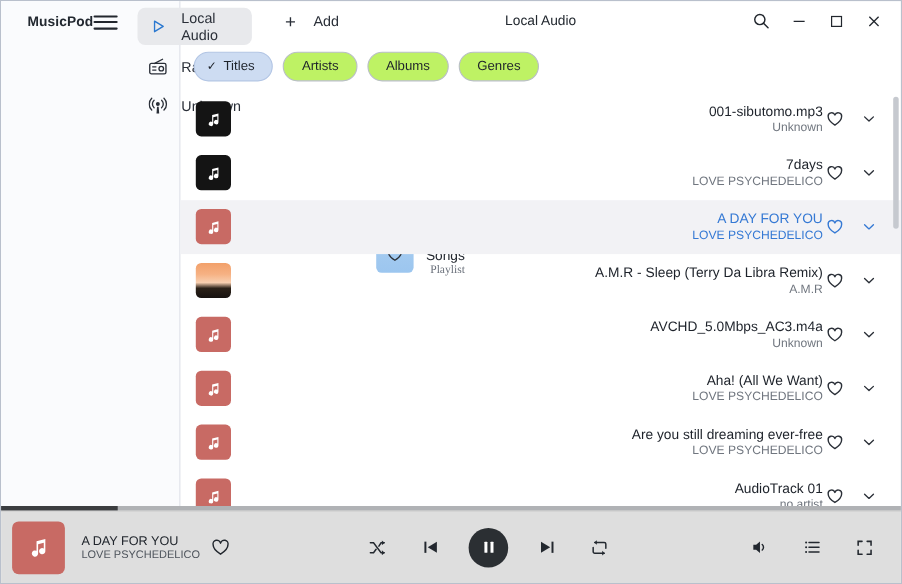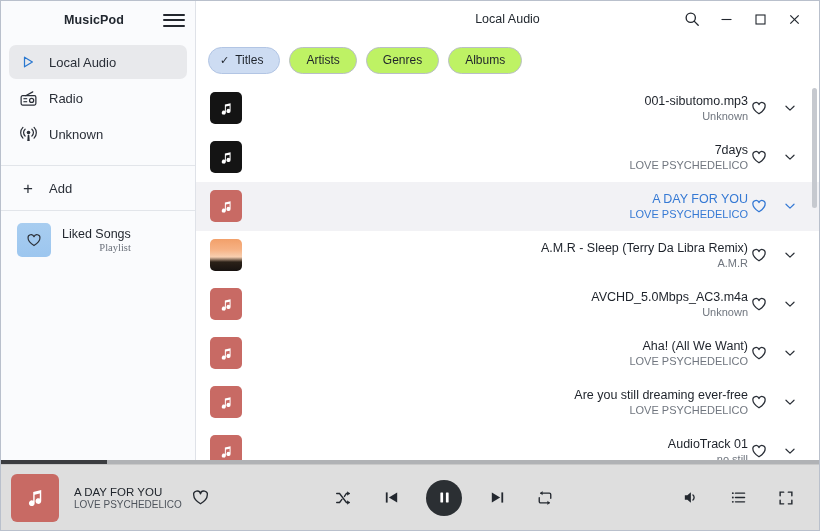--- a/index.html
+++ b/index.html
@@ -15,24 +15,24 @@
     background: #ffffff;
     border: 1px solid #b9c0cc;
     display: flex;
     flex-direction: column;
   }
   
   .body-wrap { display:flex; flex:1 1 auto; min-height:0; }
 
   
   .sidebar {
-    width: 195px;
+    width: 163px;
     background: #fafbfd;
     border-right: 1px solid #dfe2e8;
-    display:flex; flex-direction:column;
+    display:flex; flex-direction:row;
   }
   .sidebar-header {
     height: 38px;
     display:flex; align-items:center;
     position: relative;
     padding: 0 10px;
   }
   .app-title {
     flex:1; text-align:center;
     font-size: 12.5px; font-weight: bold; color:#222830;
@@ -316,24 +316,24 @@
 
       <div class="chips">
         <div class="chip active">
           <span class="chk">✓</span>
           <span>Titles</span>
         </div>
         <div class="chip">
           <span>Artists</span>
         </div>
         <div class="chip">
+          <span>Albums</span>
+        </div>
+        <div class="chip">
           <span>Genres</span>
-        </div>
-        <div class="chip">
-          <span>Albums</span>
         </div>
       </div>
 
       <div class="list-wrap">
         <div class="list" id="track-list">
             <div class="track">
               <div class="track-art art-dark">
                 <svg width="15" height="15" viewBox="0 0 22 22">
                   <path d="M17 3.2 8.6 5.3v9.1a3 3 0 1 0 1.5 2.6V8.1l5.4-1.3v5.3a3 3 0 1 0 1.5 2.6z" fill="#ffffff"></path>
                 </svg>
@@ -518,21 +518,21 @@
               </div>
             </div>
             <div class="track">
               <div class="track-art art-red">
                 <svg width="15" height="15" viewBox="0 0 22 22">
                   <path d="M17 3.2 8.6 5.3v9.1a3 3 0 1 0 1.5 2.6V8.1l5.4-1.3v5.3a3 3 0 1 0 1.5 2.6z" fill="#ffffff"></path>
                 </svg>
               </div>
               <div class="track-meta">
                 <span class="track-title">AudioTrack 01</span>
-                <span class="track-artist">no still</span>
+                <span class="track-artist">no artist</span>
               </div>
               <div class="track-actions">
                 <span class="icon-btn">
                   <span>
                     <svg width="18" height="18" viewBox="0 0 20 20">
                       <path d="M10 16.4S3.2 12.2 3.2 7.8A3.5 3.5 0 0 1 10 6.3a3.5 3.5 0 0 1 6.8 1.5c0 4.4-6.8 8.6-6.8 8.6z" fill="none" stroke="currentColor" stroke-width="1.4" stroke-linejoin="round"></path>
                     </svg>
                   </span>
                 </span>
                 <span class="icon-btn">

